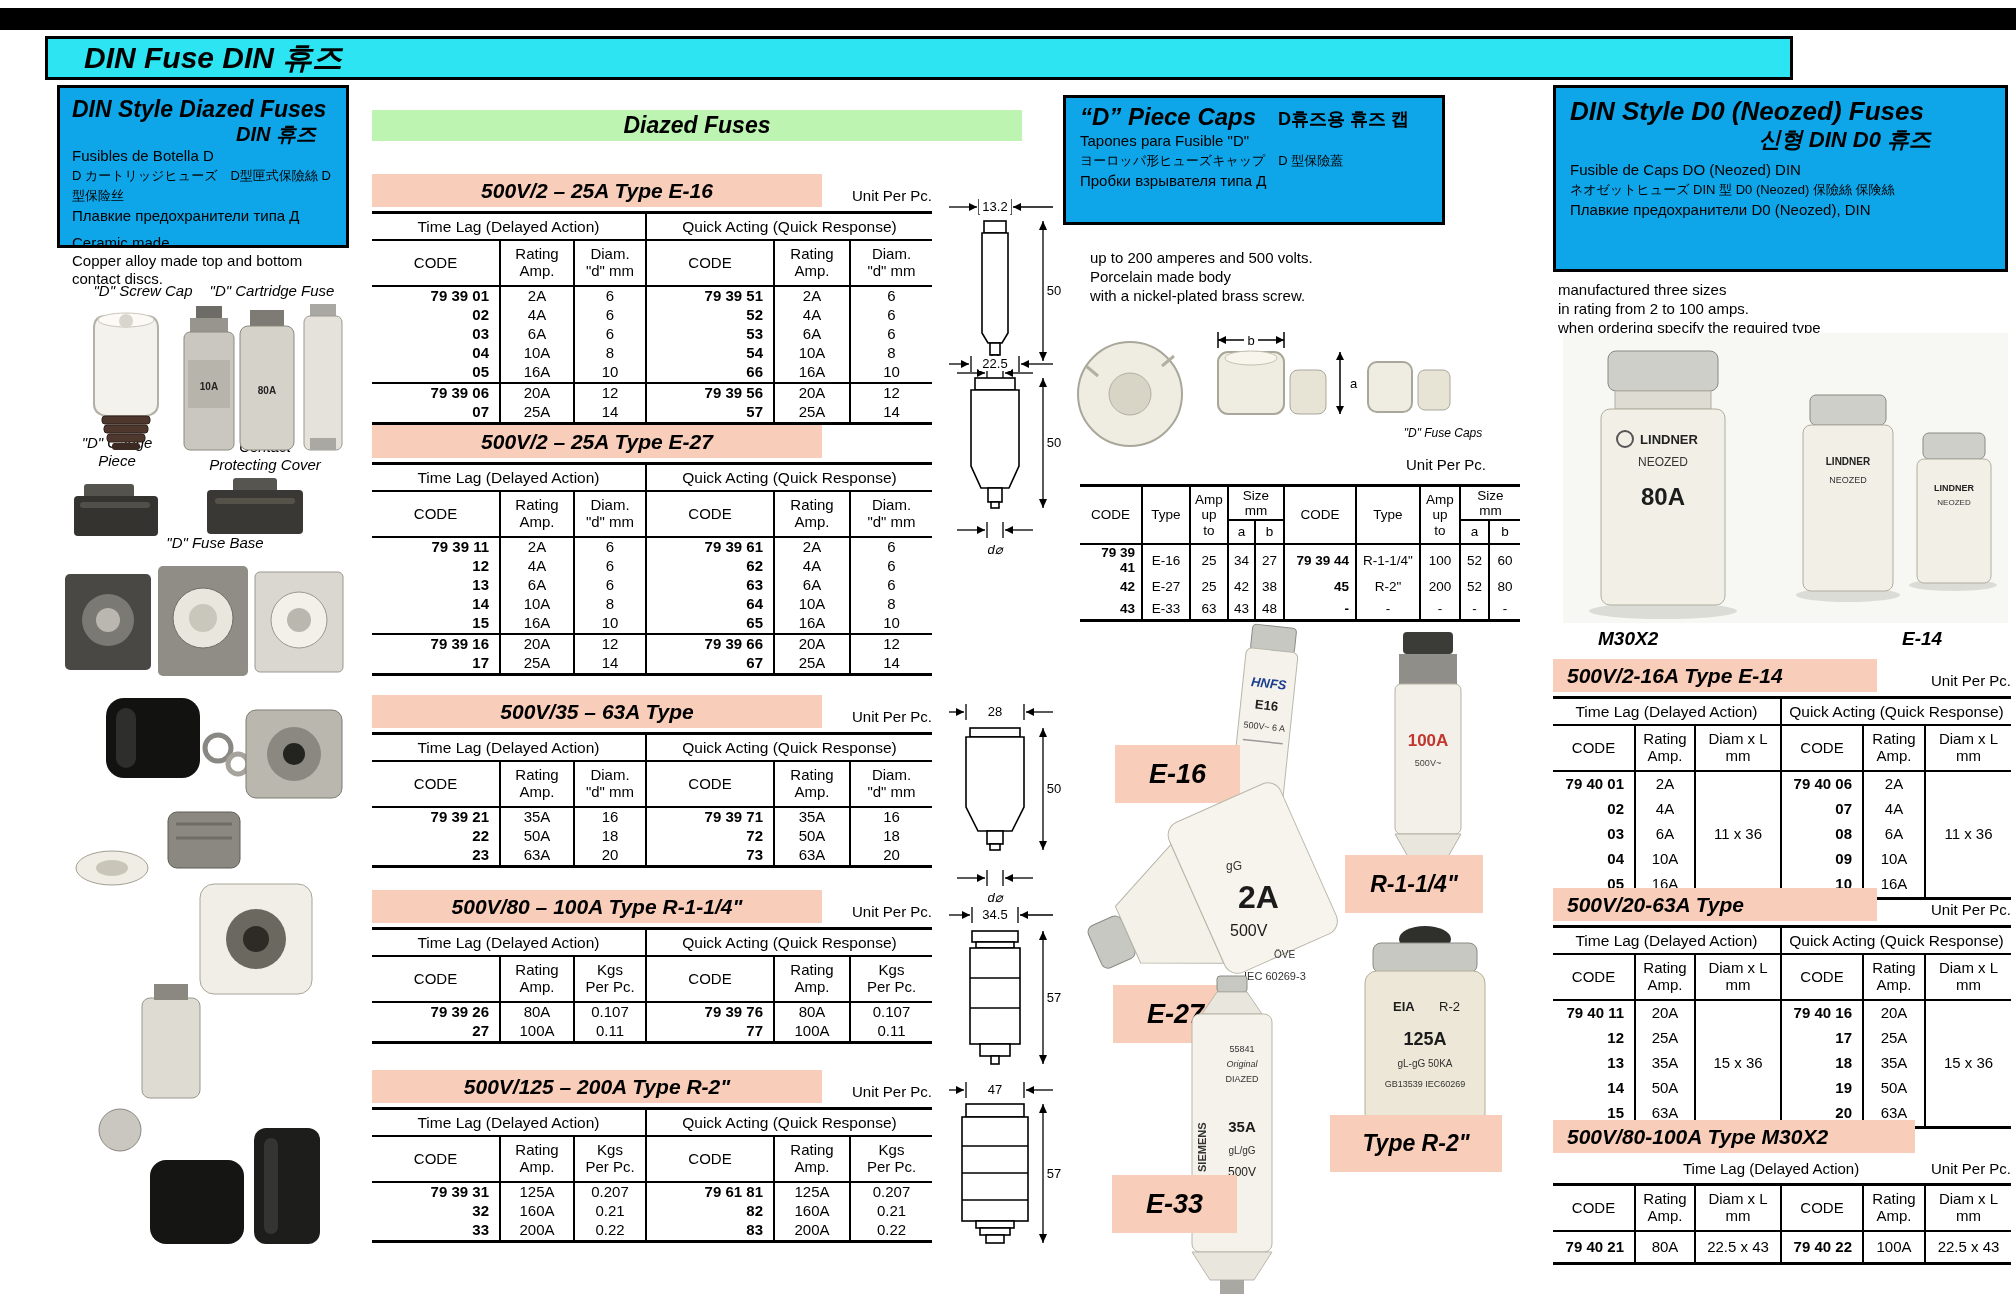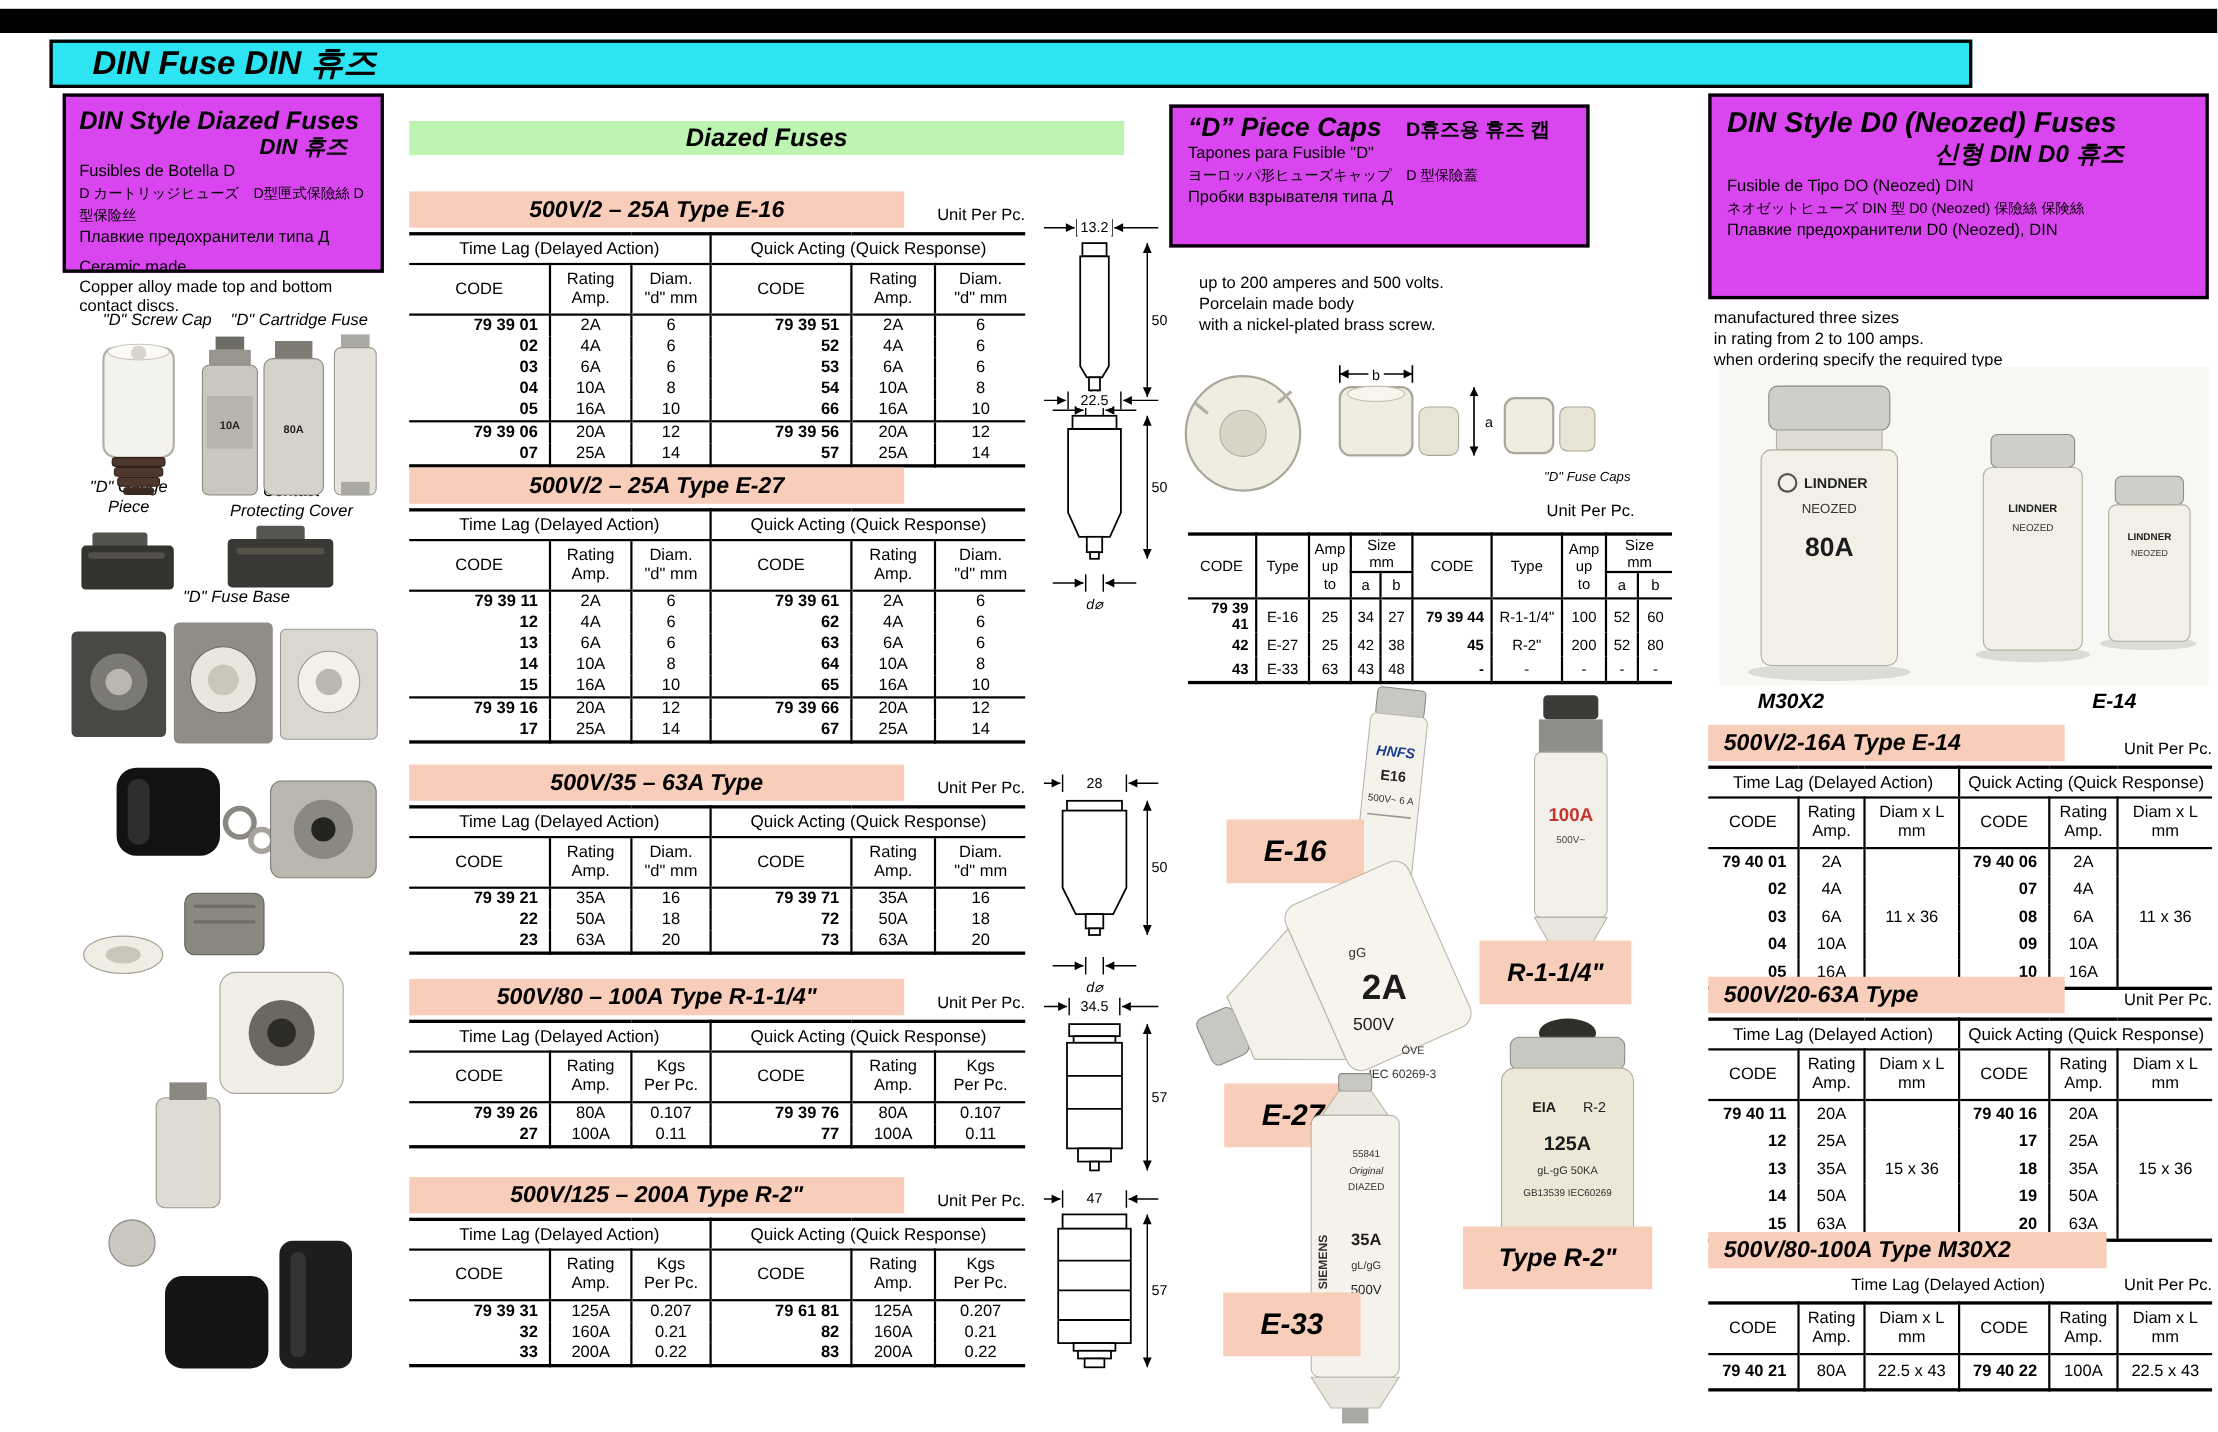--- a/index.html
+++ b/index.html
@@ -6,21 +6,21 @@
   #page{position:relative;width:2016px;height:1302px;background:#fff;overflow:hidden;
         font-family:"Liberation Sans",sans-serif;color:#000;}
   .abs{position:absolute;}
 
   
   #topbar{left:0;top:8px;width:2016px;height:22px;background:#000;}
   #titlebar{left:45px;top:36px;width:1706px;height:38px;background:#2ce4f2;border:3px solid #000;
             font:italic bold 30px/38px "Liberation Sans",sans-serif;padding-left:36px;}
 
   
-  .greenbox{background:#d946ef;border:3px solid #000;box-sizing:border-box;padding:8px 12px;}
+  .greenbox{background:#0ea5e9;border:3px solid #000;box-sizing:border-box;padding:8px 12px;}
   .gb-title{font:italic bold 23px/26px "Liberation Sans",sans-serif;}
   .gb-sub{font:italic bold 20px/24px "Liberation Sans",sans-serif;text-align:right;padding-right:18px;}
   .gb-line{font:15px/20px "Liberation Sans",sans-serif;}
   .gb-line.jp{font-size:13px;}
   .gb-note{font:15px/18px "Liberation Sans",sans-serif;}
 
   .cap{font:italic 15px/18px "Liberation Sans",sans-serif;text-align:center;white-space:pre-line;}
   .notes{font:15px/19px "Liberation Sans",sans-serif;white-space:pre-line;}
 
   
@@ -852,21 +852,21 @@
     <text x="80" y="182" font-size="10" fill="#333" text-anchor="middle">gL/gG</text>
     <text x="80" y="204" font-size="12" fill="#1c1c1c" text-anchor="middle">500V</text>
     <path d="M30,280 L110,280 L92,308 L48,308 Z" fill="#e8e6dd" stroke="#b9b7aa"></path>
     <rect x="58" y="308" width="24" height="14" fill="#a9a8a2"></rect>
   </svg>
   <div class="abs plabel" style="left:1112px;top:1175px;width:125px;height:58px;">E-33</div>
 
   <div class="abs greenbox" style="left:1553px;top:85px;width:455px;height:187px;padding:10px 14px;">
     <div class="gb-title" style="font-size:26px">DIN Style D0 (Neozed) Fuses</div>
     <div class="gb-sub" style="font-size:22px;padding:4px 60px 8px 0;">신형 DIN D0 휴즈</div>
-    <div class="gb-line">Fusible de Tipo DO (Neozed) DIN</div>
+    <div class="gb-line">Fusible de Caps DO (Neozed) DIN</div>
     <div class="gb-line jp">ネオゼットヒューズ DIN 型 D0 (Neozed) 保險絲  保険絲</div>
     <div class="gb-line">Плавкие предохранители D0 (Neozed), DIN</div>
   </div>
   <div class="abs notes" style="left:1558px;top:280px;width:420px;">manufactured  three sizes
 in rating  from 2 to 100 amps.
 when ordering specify the required type</div>
 
   <svg class="abs" style="left:1563px;top:333px;" width="445" height="290" viewBox="0 0 445 290">
     <rect x="0" y="0" width="445" height="290" fill="#f7f7f3"></rect>
     <ellipse cx="100" cy="278" rx="74" ry="8" fill="#dcdcd6"></ellipse>

